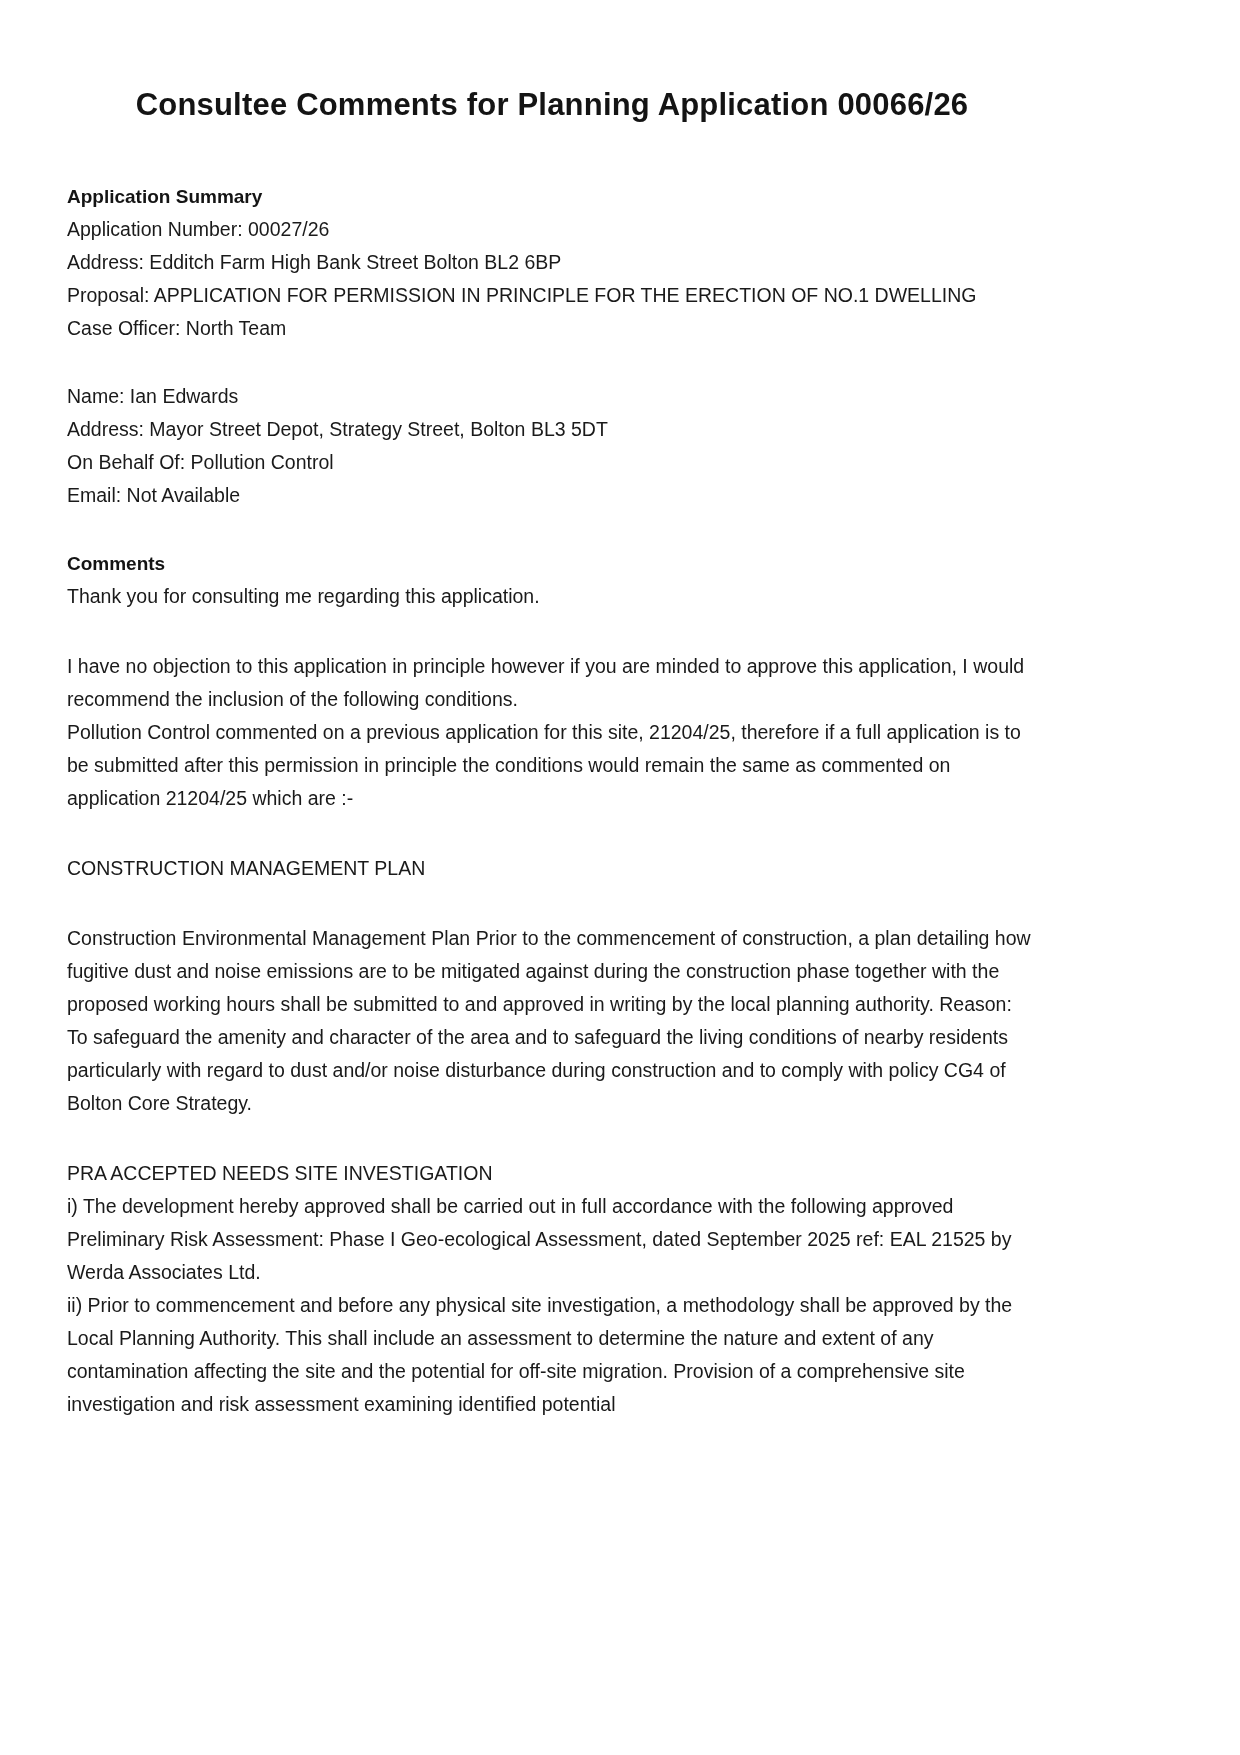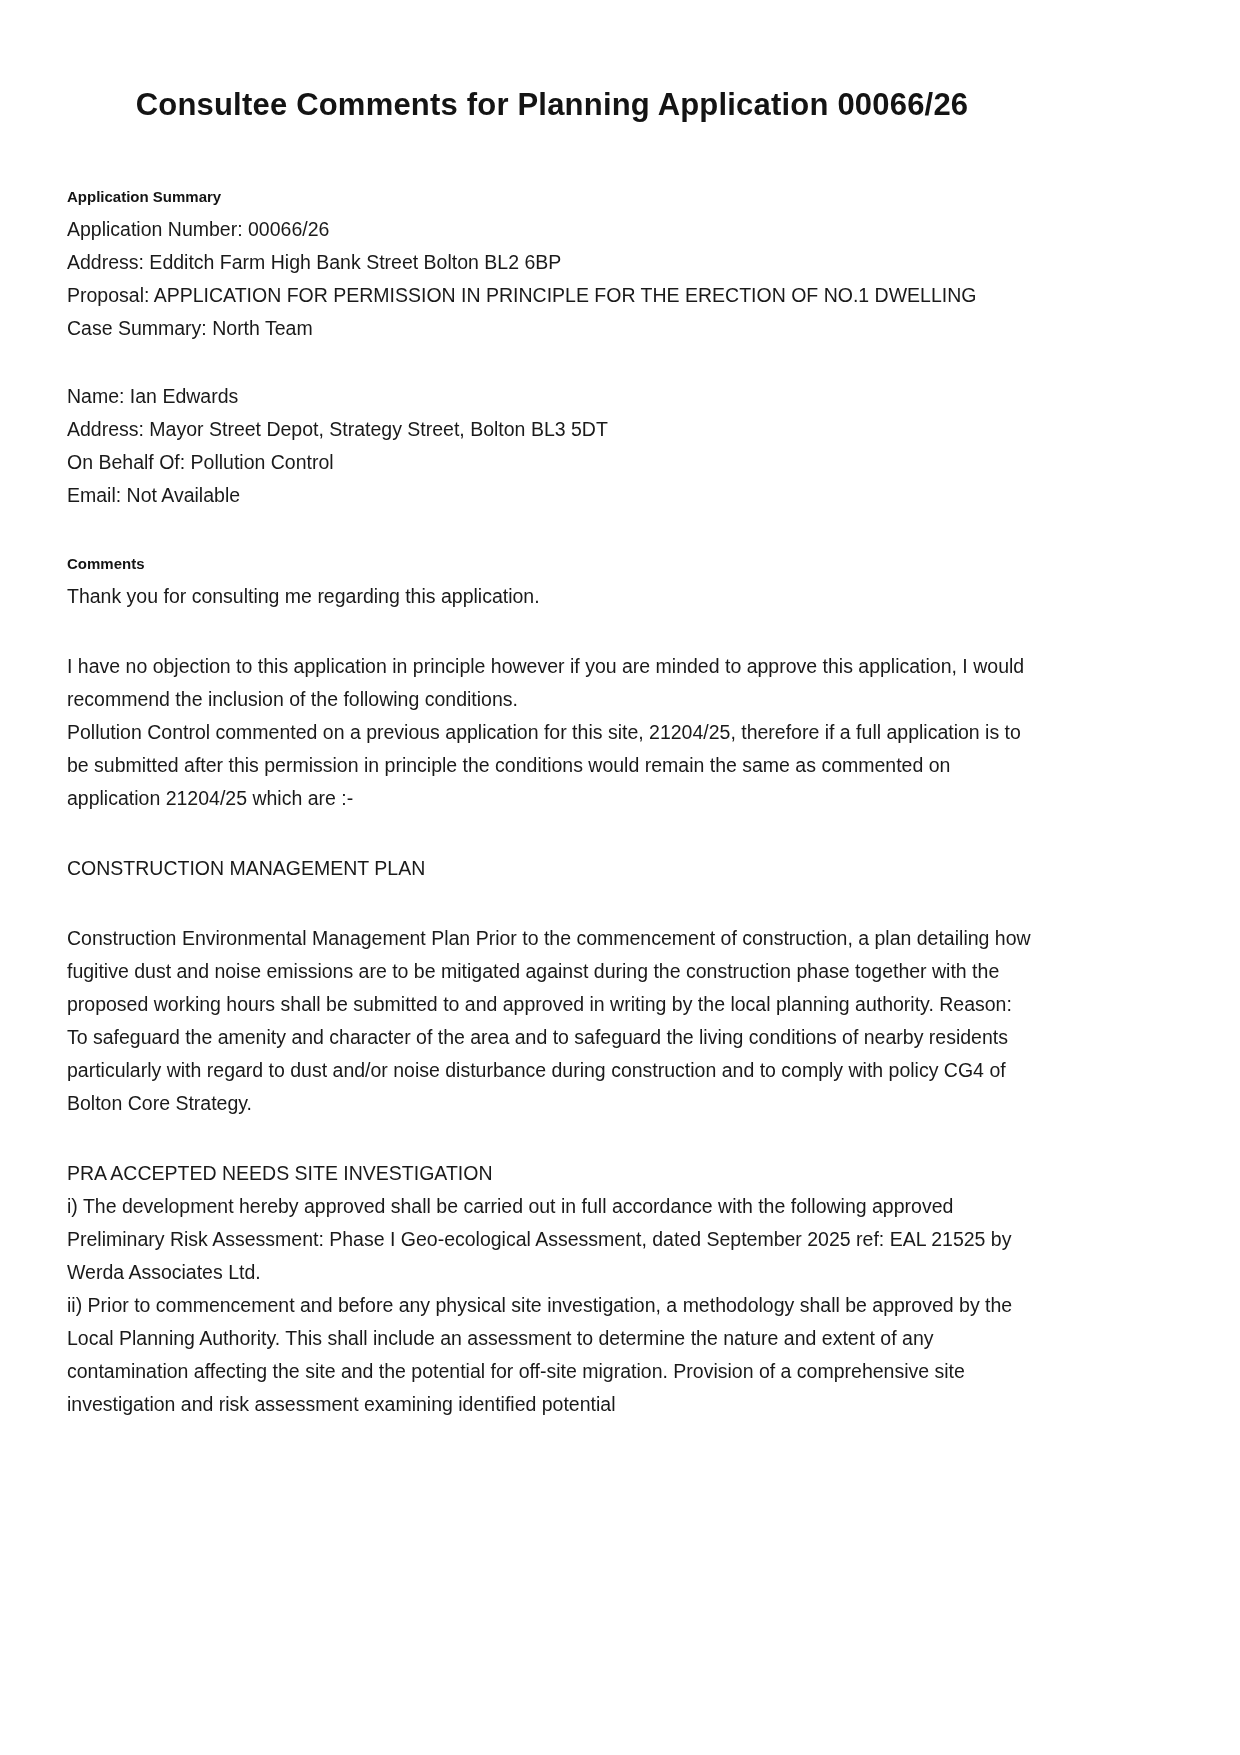--- a/index.html
+++ b/index.html
@@ -23,21 +23,21 @@
   h1.doc-title {
     font-size: 31px;
     line-height: 38px;
     font-weight: bold;
     text-align: center;
     margin: 0 0 56px 0;
     color: #141414;
     letter-spacing: 0.2px;
   }
   h2.section-heading {
-    font-size: 15px;
+    font-size: 19px;
     line-height: 33px;
     font-weight: bold;
     margin: 0;
     color: #141414;
   }
   section {
     margin-top: 35px;
   }
   section.first {
     margin-top: 0;
@@ -51,24 +51,24 @@
 </style>
 </head>
 <body>
 
 <div class="page">
 
   <h1 class="doc-title">Consultee Comments for Planning Application 00066/26</h1>
 
   <section class="first">
     <h2 class="section-heading">Application Summary</h2>
-    <p>Application Number: 00066/26</p>
+    <p>Application Number: 00027/26</p>
     <p>Address: Edditch Farm High Bank Street Bolton BL2 6BP</p>
     <p>Proposal: APPLICATION FOR PERMISSION IN PRINCIPLE FOR THE ERECTION OF NO.1 DWELLING</p>
-    <p>Case Summary: North Team</p>
+    <p>Case Officer: North Team</p>
   </section>
 
   <section>
     <p>Name: Ian Edwards</p>
     <p>Address: Mayor Street Depot, Strategy Street, Bolton BL3 5DT</p>
     <p>On Behalf Of: Pollution Control</p>
     <p>Email: Not Available</p>
   </section>
 
   <section>

